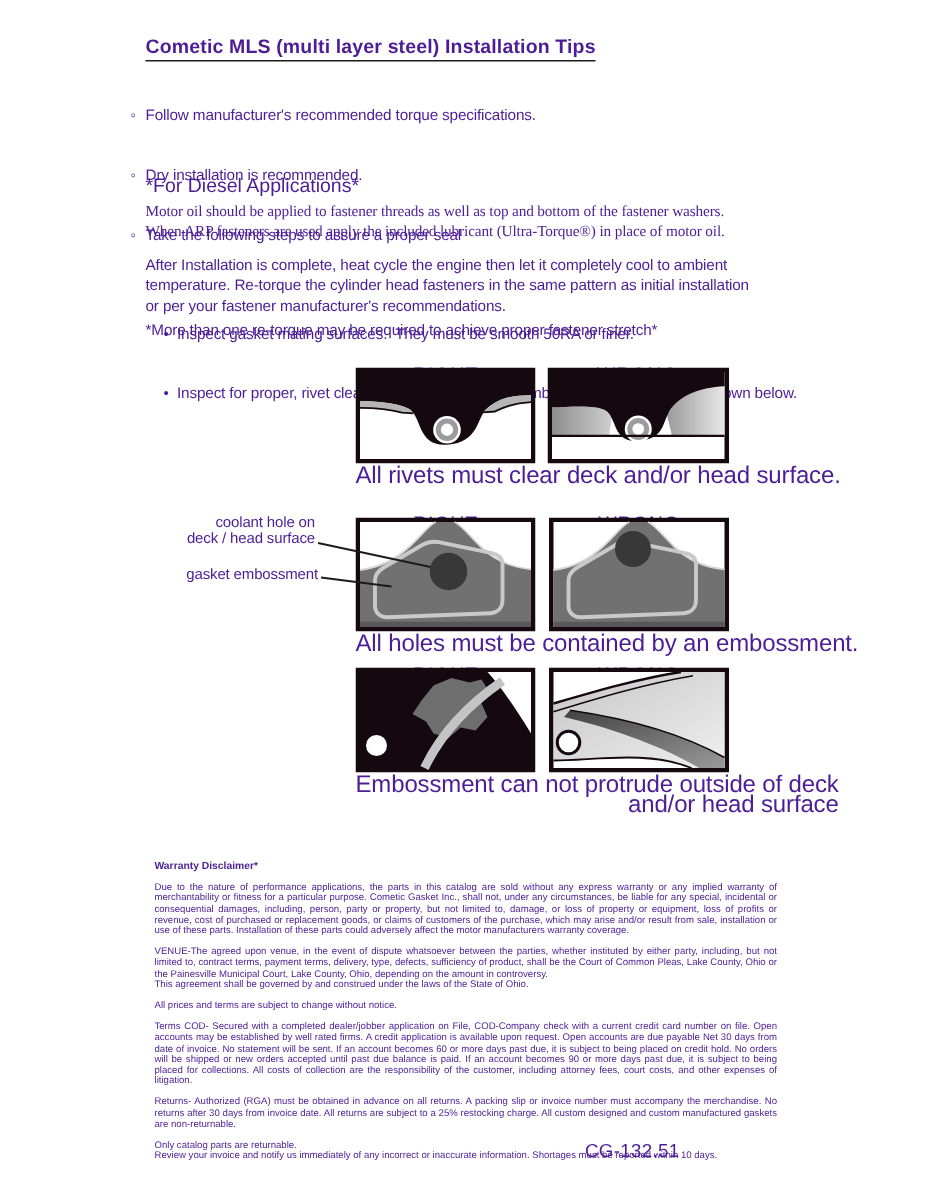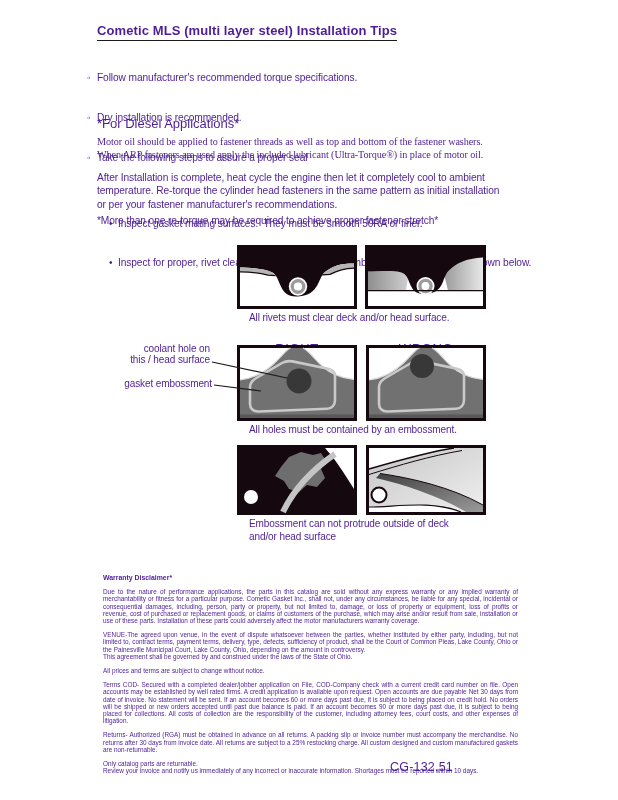--- a/index.html
+++ b/index.html
@@ -21,22 +21,22 @@
   .para{position:absolute;left:97px;font-size:10.2px;line-height:13.4px;
         letter-spacing:-0.1px;white-space:pre;}
   .p1{top:135px;font-family:Liberation Serif, serif;}
   .p2{top:171px;}
   .note{top:214px;}
 
   
   .dg-label{position:absolute;width:120px;text-align:center;font-size:13px;
             letter-spacing:.6px;white-space:pre;margin-top:12px;}
   .panel{position:absolute;}
-  .caption{position:absolute;left:249px;font-size:10px;line-height:12.5px;
-           letter-spacing:-0.1px;white-space:pre;}
+  .caption{position:absolute;left:237px;font-size:16px;line-height:12.5px;
+           letter-spacing:-0.1px;white-space:pre;text-align:right;}
   .side-label{position:absolute;text-align:right;font-size:10px;line-height:10.5px;
               letter-spacing:-0.1px;white-space:pre;}
   .overlay{position:absolute;left:0;top:228px;pointer-events:none;}
 
   
   .warranty{position:absolute;left:103px;top:574px;width:415px;font-size:6.4px;
             line-height:7.2px;letter-spacing:0;}
   .warranty h4{margin:0 0 7px 0;font-size:6.9px;font-weight:bold;}
   .warranty p{margin:0 0 7px 0;white-space:pre-line;text-align:justify;}
 
@@ -102,21 +102,21 @@
     <circle cx="60.5" cy="41" r="3.5" fill="#ffffff"></circle>
     <line x1="3" y1="45.6" x2="118" y2="45.6" stroke="#15080f" stroke-width="1.4"></line>
   </svg>
 
   <div class="caption" style="top:312px;">All rivets must clear deck and/or head surface.</div>
 
   <div class="dg-label" style="left:237px;top:329px;">RIGHT</div>
   <div class="dg-label" style="left:366px;top:329px;">WRONG</div>
 
   <div class="side-label" style="left:98px;top:344px;width:112px;">coolant hole on
-this / head surface</div>
+deck / head surface</div>
   <div class="side-label" style="left:98px;top:379px;width:114px;">gasket embossment</div>
 
   <svg class="panel" style="left:237px;top:345px;" width="120" height="76" viewBox="0 0 120 76">
     <rect x="1.5" y="1.5" width="117" height="73" fill="#ffffff" stroke="#15080f" stroke-width="3"></rect>
     <path d="M3,73 V35 C15,33.5 27,28 37,18.5 C45,11 49.5,4.5 53.5,3 H66 C70,4.5 75,11 83,19 C93,29 106,33.5 117,34.5 V73 Z" fill="#717171"></path>
     <path d="M3,35 C15,33.5 27,28 37,18.5 C45,11 49.5,4.5 53.5,3" stroke="#d8d8d8" stroke-width="1.2" fill="none"></path>
     <path d="M66,3 C70,4.5 75,11 83,19 C93,29 106,33.5 117,34.5" stroke="#d8d8d8" stroke-width="1.2" fill="none"></path>
     <rect x="3" y="69.5" width="114" height="3.5" fill="#585858"></rect>
     <path d="M13,59 V42 C13,38.5 15,35.8 18.5,33.5 L45,18 C48,16.3 52,15.8 55.5,16.4 L91,23.8 C95.5,24.8 98,27.5 98,31 V55 C98,60 95,63.5 90,63.8 L21.5,66.5 C16.5,66.7 13,63.5 13,59 Z" fill="none" stroke="#c9c9c9" stroke-width="2.6"></path>
     <circle cx="62" cy="36" r="12.5" fill="#383838"></circle>

